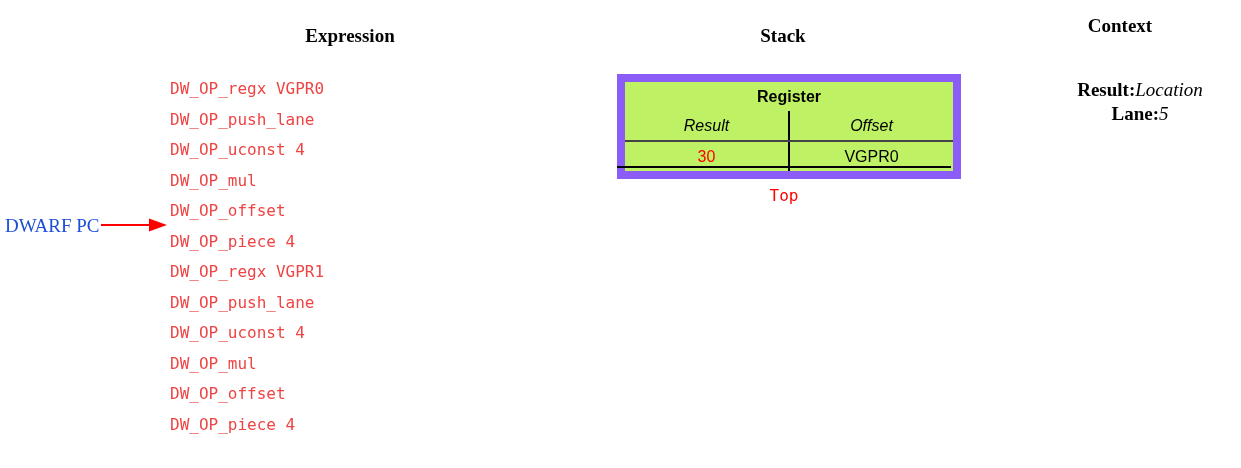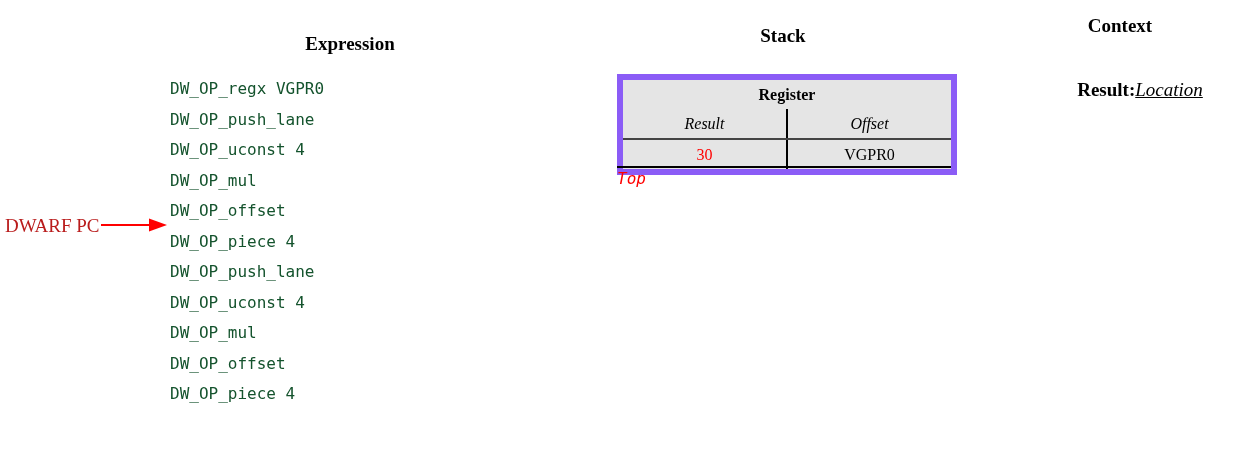--- a/index.html
+++ b/index.html
@@ -18,73 +18,73 @@
 
   
   .col-heading {
     position: absolute;
     font-family: "Liberation Serif", "DejaVu Serif", serif;
     font-weight: bold;
     font-size: 19px;
     white-space: nowrap;
     text-align: center;
   }
-  #heading-expression { left: 250px; top: 25px; width: 200px; margin-top: 8px; }
+  #heading-expression { left: 250px; top: 25px; width: 200px; }
   #heading-stack      { left: 700px; top: 25px; width: 166px; }
   #heading-context    { left: 1030px; top: 15px; width: 180px; }
 
   
   #expression-list {
     position: absolute;
     left: 170px;
     top: 74px;
     font-family: "DejaVu Sans Mono", "Liberation Mono", monospace;
     font-size: 16px;
     line-height: 30.5px;
-    color: #14532d;
+    color: #ef4444;
   }
   #expression-list .op-line {
     white-space: pre;
     height: 30.5px;
   }
 
   
   #dwarf-pc-pointer {
     position: absolute;
     left: 5px;
     top: 212px;
     height: 26px;
     display: flex;
     align-items: center;
     color: #ff0000;
   }
   #dwarf-pc-label {
     font-family: "Liberation Serif", "DejaVu Serif", serif;
     font-size: 19px;
-    color: #b91c1c;
+    color: #1d4ed8;
     white-space: nowrap;
     line-height: 1;
   }
   #dwarf-pc-arrow {
     display: block;
     margin-left: 1px;
   }
 
   
   #stack-table-wrap {
     position: absolute;
     left: 617px;
     top: 74px;
   }
   table#stack-table {
     border-collapse: collapse;
     table-layout: fixed;
-    border: 6px solid #8b5cf6;
-    font-family: Liberation Serif, serif;
-    background: #e5e5e5;
+    border: 8px solid #8b5cf6;
+    font-family: Liberation Sans, sans-serif;
+    background: #bef264;
   }
   table#stack-table td {
     padding: 0;
     margin: 0;
     text-align: center;
     font-size: 16px;
     height: 29px;
     vertical-align: middle;
     white-space: nowrap;
   }
@@ -106,60 +106,61 @@
     position: absolute;
     left: 617px;
     top: 166px;
     width: 334px;
     height: 0;
     border-top: 2px solid #000000;
   }
   #stack-top-label {
     position: absolute;
     left: 617px;
-    top: 169px;
+    top: 186px;
     width: 334px;
+    text-align: center;
     font-family: "DejaVu Sans Mono", "Liberation Mono", monospace;
-    font-style: italic;
     font-size: 16px;
     color: #ff0000;
     white-space: nowrap;
   }
 
   
   #context-block {
     position: absolute;
     left: 1020px;
     top: 78px;
     width: 200px;
     text-align: center;
     font-family: "Liberation Serif", "DejaVu Serif", serif;
     font-size: 19px;
     line-height: 24px;
   }
   #context-block .ctx-row { white-space: nowrap; }
   #context-block .ctx-key { font-weight: bold; margin-left: 40px; }
-  #context-block .ctx-val { font-style: italic; text-decoration: underline; }
+  #context-block .ctx-val { font-style: italic; }
 </style>
 </head>
 <body>
 
 <div class="col-heading" id="heading-expression">Expression</div>
 
 <div class="col-heading" id="heading-stack">Stack</div>
 
 <div class="col-heading" id="heading-context">Context</div>
 
 <div id="expression-list">
   <div class="op-line">DW_OP_regx VGPR0</div>
   <div class="op-line">DW_OP_push_lane</div>
   <div class="op-line">DW_OP_uconst 4</div>
   <div class="op-line">DW_OP_mul</div>
   <div class="op-line">DW_OP_offset</div>
   <div class="op-line">DW_OP_piece 4</div>
+  <div class="op-line">DW_OP_regx VGPR1</div>
   <div class="op-line">DW_OP_push_lane</div>
   <div class="op-line">DW_OP_uconst 4</div>
   <div class="op-line">DW_OP_mul</div>
   <div class="op-line">DW_OP_offset</div>
   <div class="op-line">DW_OP_piece 4</div>
 </div>
 
 <div id="dwarf-pc-pointer">
   <span id="dwarf-pc-label">DWARF PC</span>
   <svg id="dwarf-pc-arrow" width="66" height="16" viewBox="0 0 66 16">
@@ -187,13 +188,16 @@
 </div>
 
 <div id="stack-bottom-rule"></div>
 
 <div id="stack-top-label">Top</div>
 
 <div id="context-block">
   <div class="ctx-row">
     <span class="ctx-key">Result:</span><span class="ctx-val">Location</span>
   </div>
+  <div class="ctx-row">
+    <span class="ctx-key">Lane:</span><span class="ctx-val">5</span>
+  </div>
 </div>
 
 </body></html>

